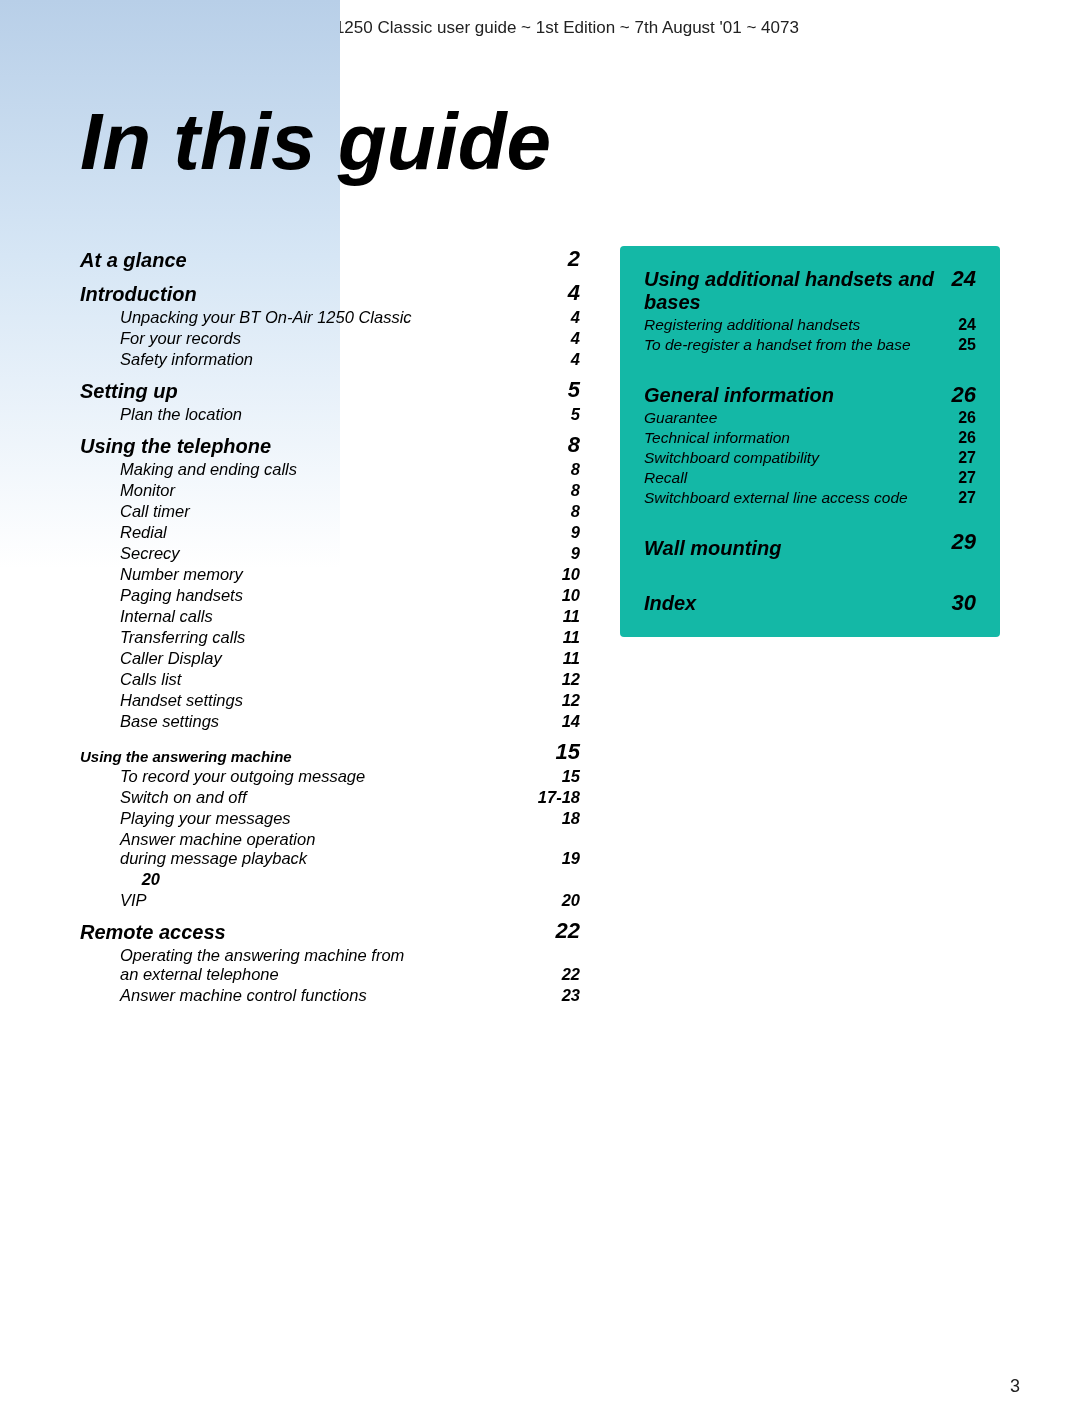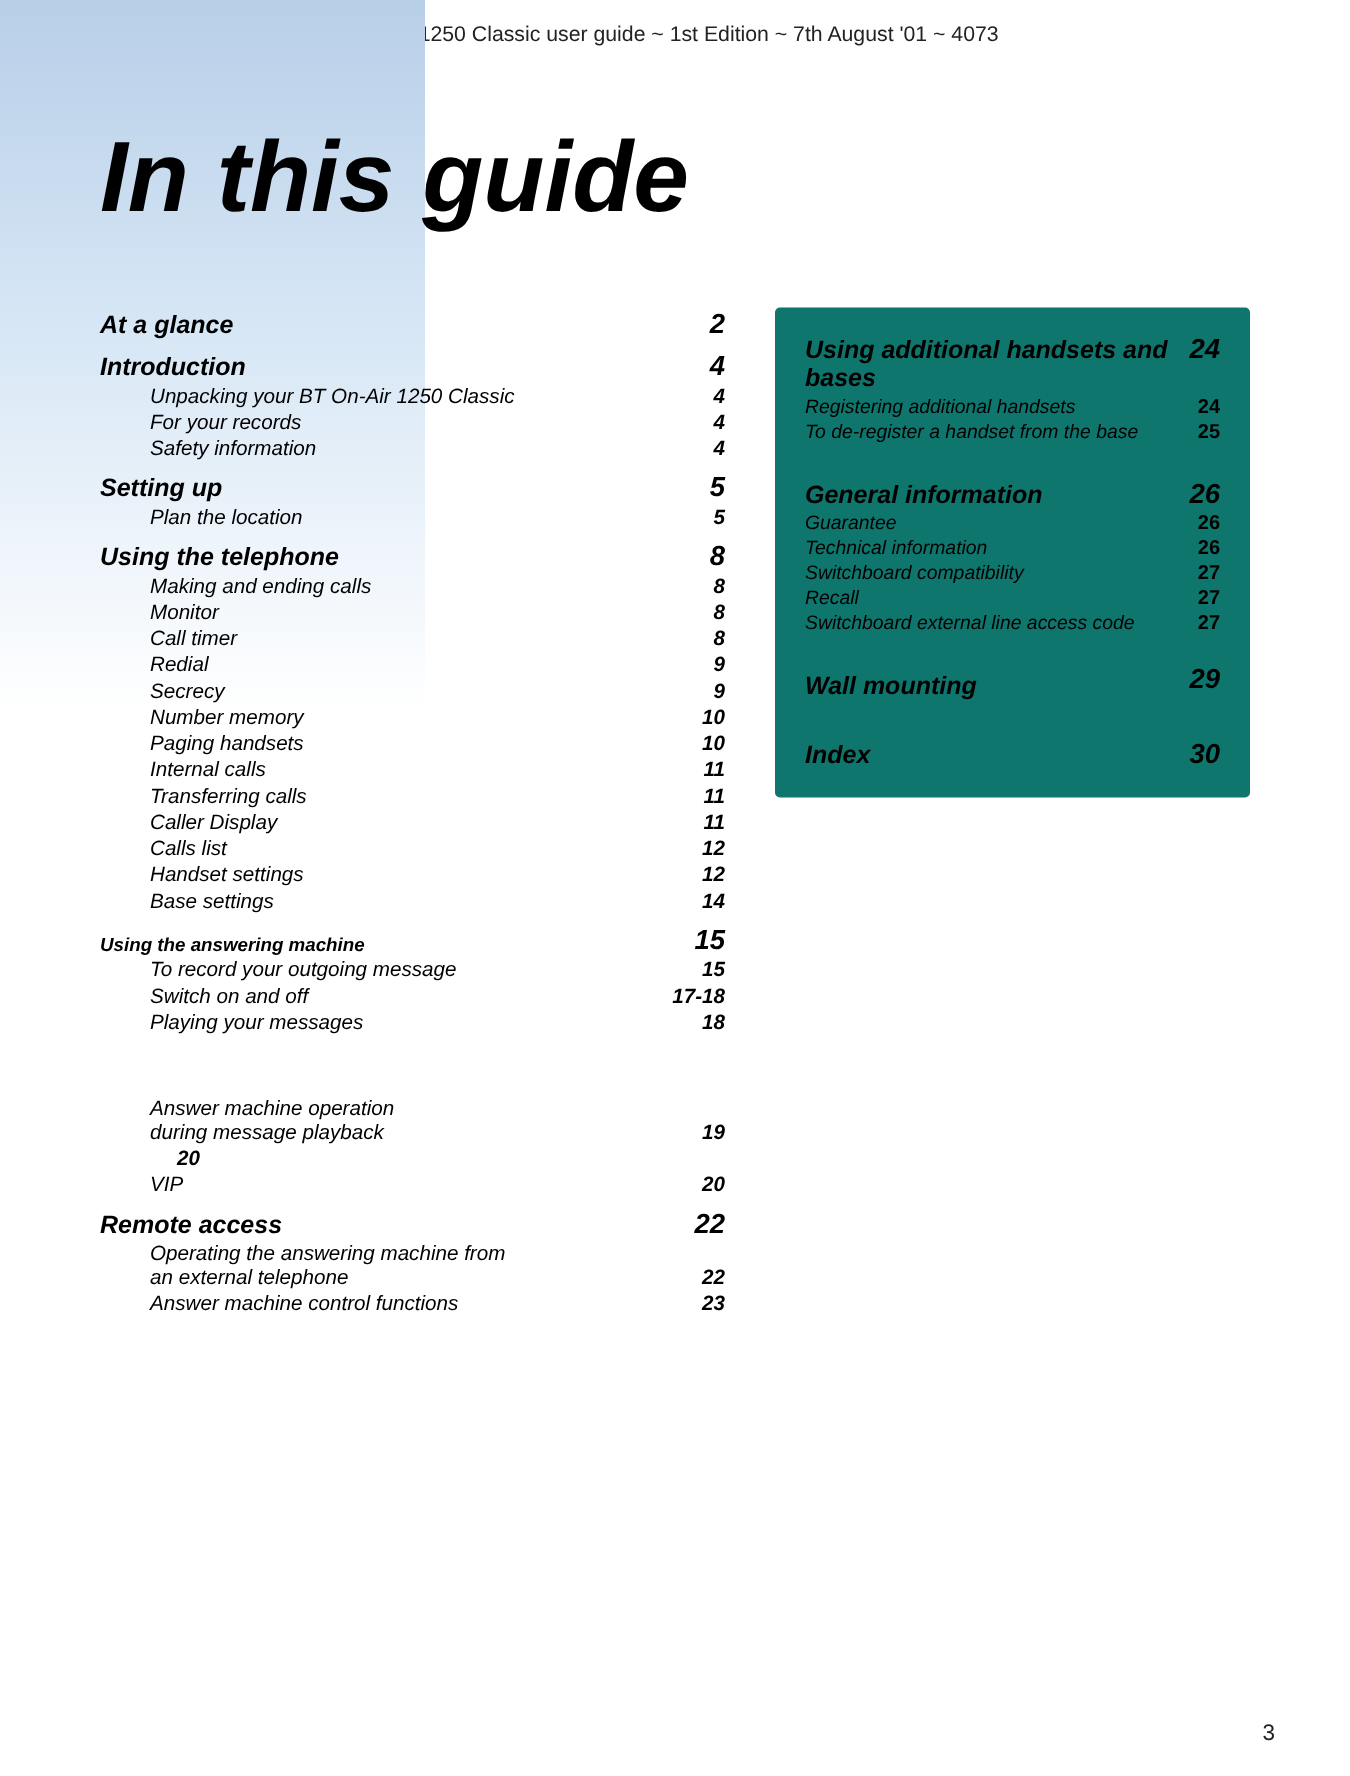--- a/index.html
+++ b/index.html
@@ -53,21 +53,21 @@
       margin-top: 10px;
     }
 
     .toc-left {
       flex: 1;
       min-width: 0;
     }
 
     .toc-right {
       width: 380px;
-      background: #0f766e;
+      background: #14b8a6;
       border-radius: 4px;
       padding: 20px 24px;
       align-self: flex-start;
     }
 
     .toc-entry {
       display: flex;
       align-items: flex-end;
       margin-bottom: 2px;
     }
@@ -272,21 +272,21 @@
       </div>
       <div class="toc-entry toc-sub">
         <span class="toc-label">Switch on and off</span>
         <span class="toc-page">17-18</span>
       </div>
       <div class="toc-entry toc-sub">
         <span class="toc-label">Playing your messages</span>
         <span class="toc-page">18</span>
       </div>
       <div class="toc-entry toc-sub">
-        <span class="toc-label" style="display:inline-block;padding-right:6px;margin-top:48px;">Answer machine operation<br>during message playback</span>
+        <span class="toc-label" style="display:inline-block;padding-right:6px;">Answer machine operation<br>during message playback</span>
         <span class="toc-page">19</span>
       </div>
       <div class="toc-entry toc-sub">
         <span class="toc-page">20</span>
       </div>
       <div class="toc-entry toc-sub">
         <span class="toc-label">VIP</span>
         <span class="toc-page">20</span>
       </div>
 

